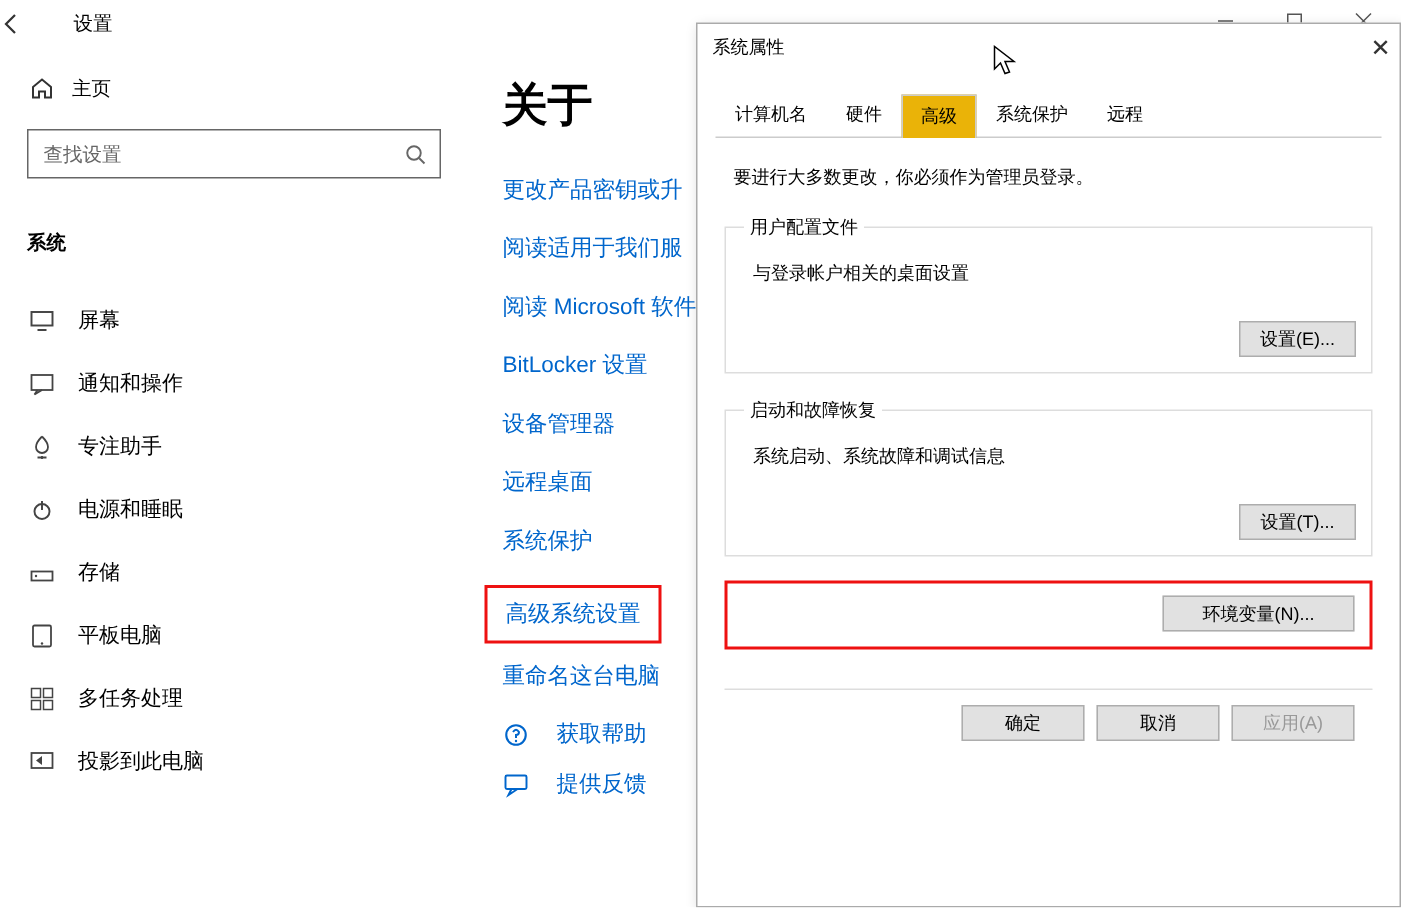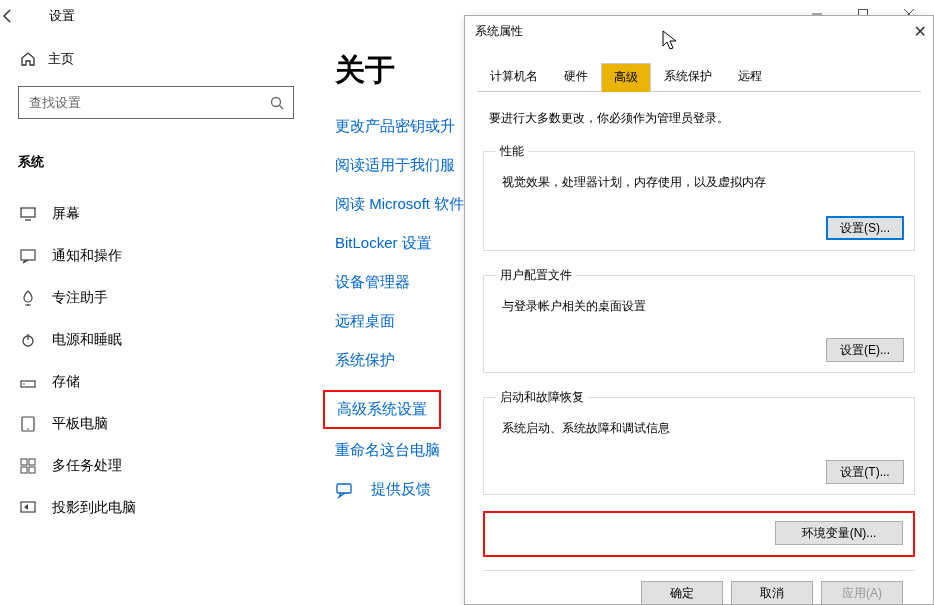--- a/index.html
+++ b/index.html
@@ -49,21 +49,21 @@
   fieldset { border: 1px solid #ddd; margin: 0 0 16px 0; padding: 14px 12px 12px 12px; position: relative; }
   legend { padding: 0 4px; font-size: 12px; color: #000; }
   fieldset .desc { margin: 0 0 0 6px; }
   .right-btn { position: absolute; right: 10px; bottom: 10px; }
   .win-btn { min-width: 78px; height: 24px; border: 1px solid #adadad; background: #e1e1e1; font-size: 12px; display: inline-flex; align-items: center; justify-content: center; padding: 0 10px; }
   .win-btn.primary { border: 2px solid #0078d7; background: #e1e1e1; }
   .win-btn.disabled { color: #999; }
   .perf { height: 108px; }
   .prof { height: 106px; }
   .boot { height: 106px; }
-  .env-wrap { border: 2px solid #e11; padding: 8px 10px 10px 10px; display: flex; justify-content: flex-end; margin-bottom: 13px; }
+  .env-wrap { border: 2px solid #e11; padding: 8px 10px 10px 10px; display: flex; justify-content: flex-end; margin-bottom: 26px; }
   .env-wrap .win-btn { min-width: 128px; }
   .dlg-foot { border-top: 1px solid #ddd; display: flex; justify-content: flex-end; gap: 8px; padding: 10px 12px 0 0; }
   .dlg-foot .win-btn { min-width: 82px; }
 
   .cursor { position: absolute; left: 662px; top: 30px; pointer-events: none; }
 
   svg { display: block; }
 </style>
 </head>
 <body>
@@ -205,20 +205,30 @@
         <a class="rel-link">BitLocker 设置</a>
         <a class="rel-link">设备管理器</a>
         <a class="rel-link">远程桌面</a>
         <a class="rel-link">系统保护</a>
         <a class="rel-link boxed">高级系统设置</a>
         <a class="rel-link">重命名这台电脑</a>
 
         <div class="help-row">
           <span class="hic">
               <svg width="18" height="18" viewBox="0 0 18 18">
+                <circle cx="9" cy="9" r="6.5" fill="none" stroke="#0066cc" stroke-width="1.4"></circle>
+                <path d="M7 7 Q9 4 11 7 Q11 9 9 9 V11" fill="none" stroke="#0066cc" stroke-width="1.3"></path>
+                <circle cx="9" cy="13" r="0.8" fill="#0066cc"></circle>
+              </svg>
+            </span>
+          <span class="lbl">获取帮助</span>
+        </div>
+        <div class="help-row">
+          <span class="hic">
+              <svg width="18" height="18" viewBox="0 0 18 18">
                 <rect x="2" y="3" width="14" height="9" rx="1" fill="none" stroke="#0066cc" stroke-width="1.3"></rect>
                 <path d="M6 12 L4 16 L10 12" fill="none" stroke="#0066cc" stroke-width="1.3"></path>
               </svg>
             </span>
           <span class="lbl">提供反馈</span>
         </div>
       </div>
     </div>
   </div>
 
@@ -230,25 +240,20 @@
       <div class="tab">计算机名</div>
       <div class="tab">硬件</div>
       <div class="tab active">高级</div>
       <div class="tab">系统保护</div>
       <div class="tab">远程</div>
     </div>
 
     <div class="dlg-body">
       <div class="note">要进行大多数更改，你必须作为管理员登录。</div>
 
-      <fieldset class="perf">
-        <legend>性能</legend>
-        <div class="desc">视觉效果，处理器计划，内存使用，以及虚拟内存</div>
-        <div class="right-btn"><div class="win-btn primary">设置(S)...</div></div>
-      </fieldset>
 
       <fieldset class="prof">
         <legend>用户配置文件</legend>
         <div class="desc">与登录帐户相关的桌面设置</div>
         <div class="right-btn"><div class="win-btn">设置(E)...</div></div>
       </fieldset>
 
       <fieldset class="boot">
         <legend>启动和故障恢复</legend>
         <div class="desc">系统启动、系统故障和调试信息</div>

